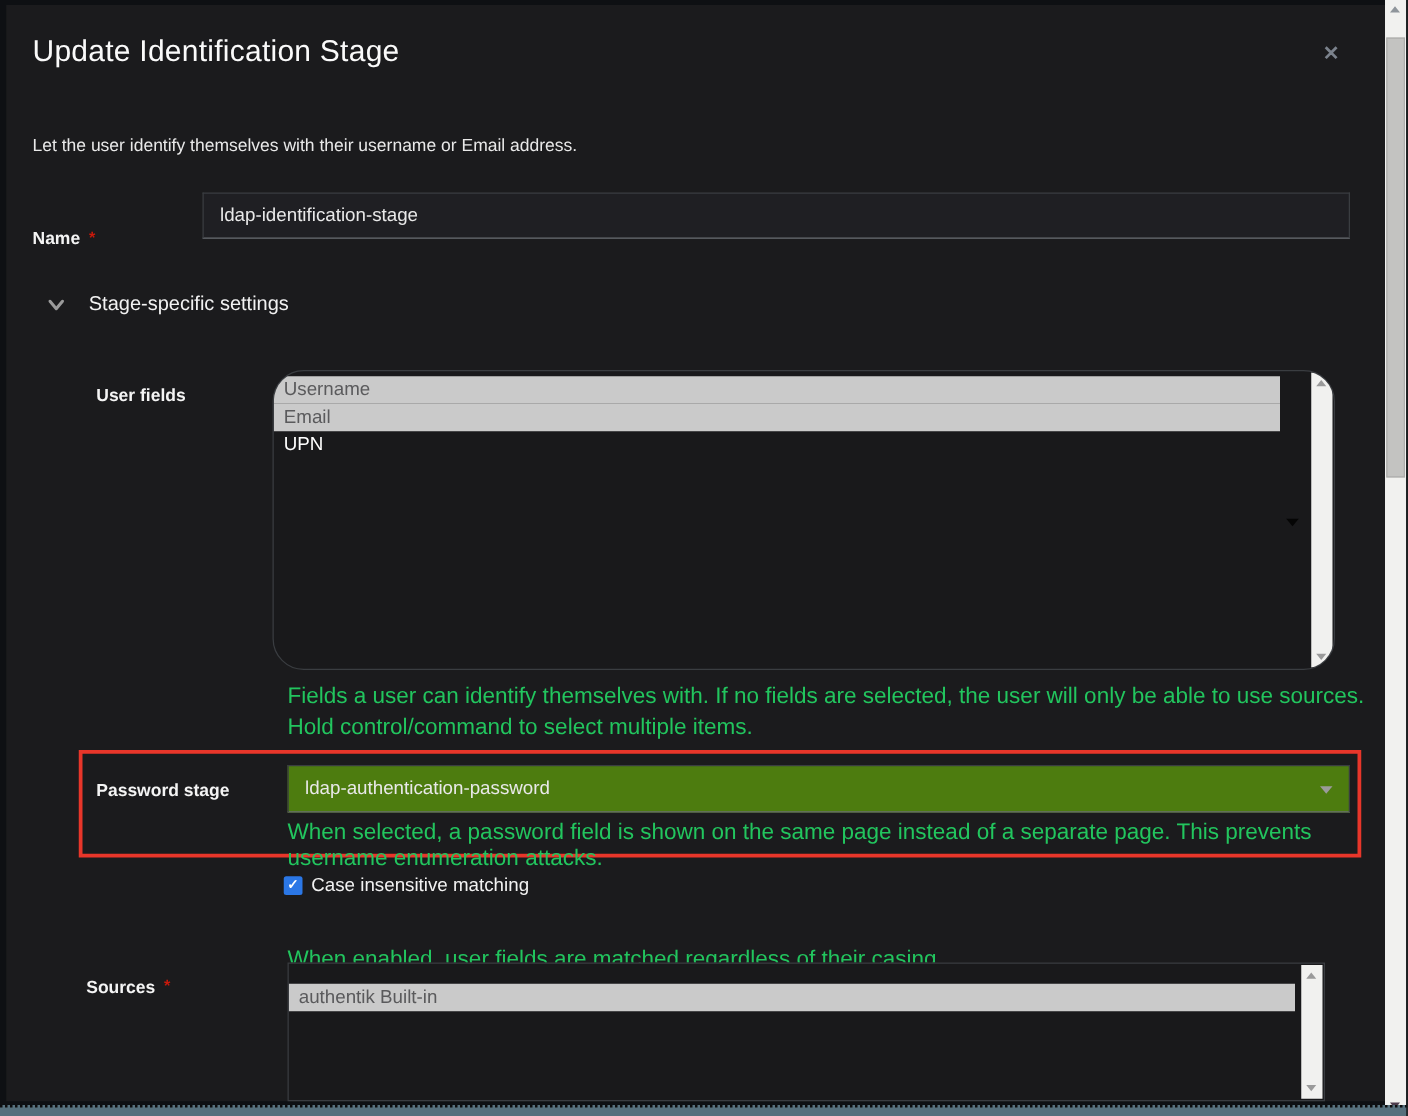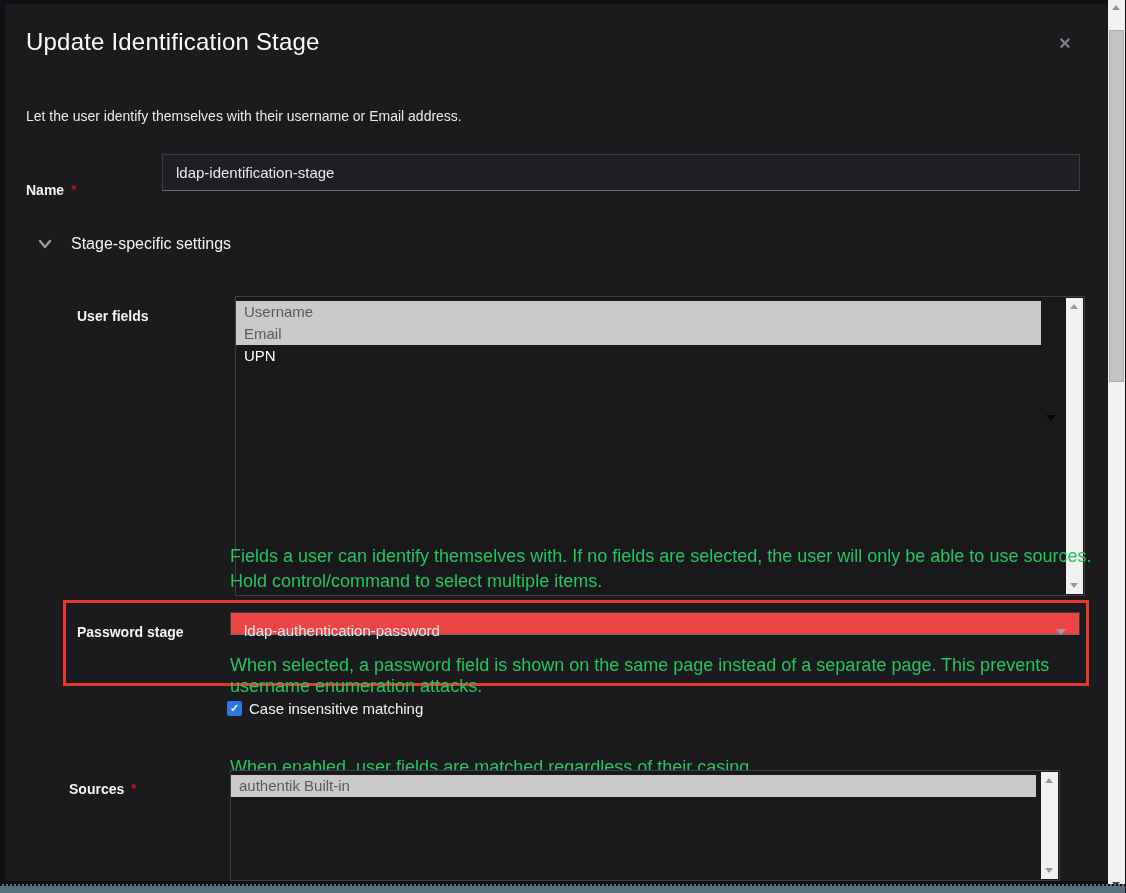--- a/index.html
+++ b/index.html
@@ -21,39 +21,39 @@
   .text-input { left:157px; top:150px; width:918px; height:37px; background:#1f1f23;
                 border:1px solid #3a3d41; border-bottom:1px solid #6a6e73;
                 color:#e9e9e9; font-size:15px; line-height:35px; padding-left:13px; }
 
   .expander { left:32px; top:226px; height:28px; display:flex; align-items:center; gap:18px; cursor:pointer; }
   .expander-label { font-size:16px; color:#f2f2f2; }
   .chev svg { display:block; }
 
   
   .listbox { background:#19191b; border:1px solid #3a3d41; overflow:hidden; }
-  .lb-user { left:230px; top:292px; width:850px; height:300px; padding-top:4px; }
-  .lb-sources { left:225px; top:766px; width:830px; height:111px; padding-top:4px; }
+  .lb-user { left:213px; top:292px; width:850px; height:240px; padding-top:4px;border-radius:25px; }
+  .lb-sources { left:225px; top:766px; width:830px; height:111px; padding-top:16px; }
   .option { height:22px; line-height:22px; font-size:15px; color:#ffffff; padding-left:8px;
             width:805px; cursor:pointer; }
   .option.selected { background:#cacaca; color:#5a5a5c; }
   .lb-scroll { position:absolute; top:1px; right:1px; bottom:1px; width:17px; background:#f1f1ef; }
   .lb-scroll .tri-up   { position:absolute; top:6px; left:4px; }
   .lb-scroll .tri-down { position:absolute; bottom:6px; left:4px; }
   .tri-up   { width:0; height:0; border-left:4px solid transparent; border-right:4px solid transparent; border-bottom:5px solid #9a9a9a; }
   .tri-down { width:0; height:0; border-left:4px solid transparent; border-right:4px solid transparent; border-top:5px solid #9a9a9a; }
   .black-caret { position:absolute; top:118px; right:28px; width:0; height:0;
                  border-left:5px solid transparent; border-right:5px solid transparent; border-top:6px solid #050505; }
 
   .help { font-size:18px; color:#22c55e; }
 
   
   .highlight-box { left:58px; top:596px; width:1026px; height:86px; border:3px solid #e8362a; pointer-events:none; }
 
-  .select-ctrl { left:225px; top:608px; width:850px; height:23px; background:#ef4444;
+  .select-ctrl { left:225px; top:608px; width:850px; height:38px; background:#4d7c0f;
                  border:1px solid #3a3d41; border-bottom:1px solid #6a6e73; cursor:pointer; }
   .select-value { position:absolute; left:13px; top:0; line-height:36px; font-size:15px; color:#e9e9e9; }
   .select-caret { position:absolute; right:13px; top:16px; width:0; height:0;
                   border-left:5px solid transparent; border-right:5px solid transparent; border-top:6px solid #9b9b9b; }
 
   .checkbox-row { left:222px; top:696px; display:flex; align-items:center; gap:7px; }
   .checkbox { width:15px; height:15px; background:#2b77e6; border-radius:2px; color:#fff;
               font-size:11px; font-weight:bold; line-height:15px; text-align:center; cursor:pointer; }
   .checkbox-label { font-size:15px; color:#f2f2f2; cursor:pointer; }
 

